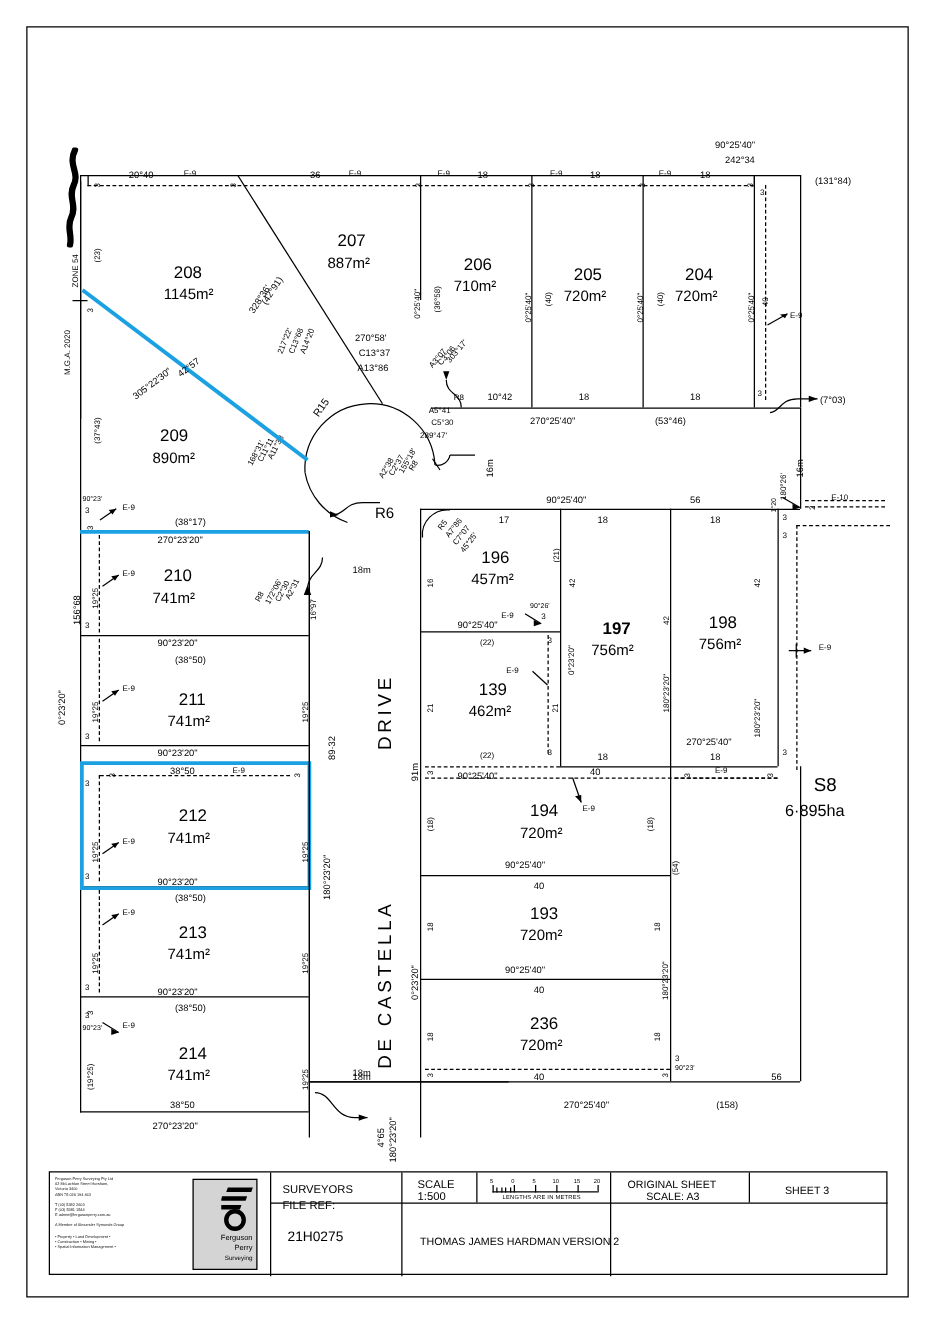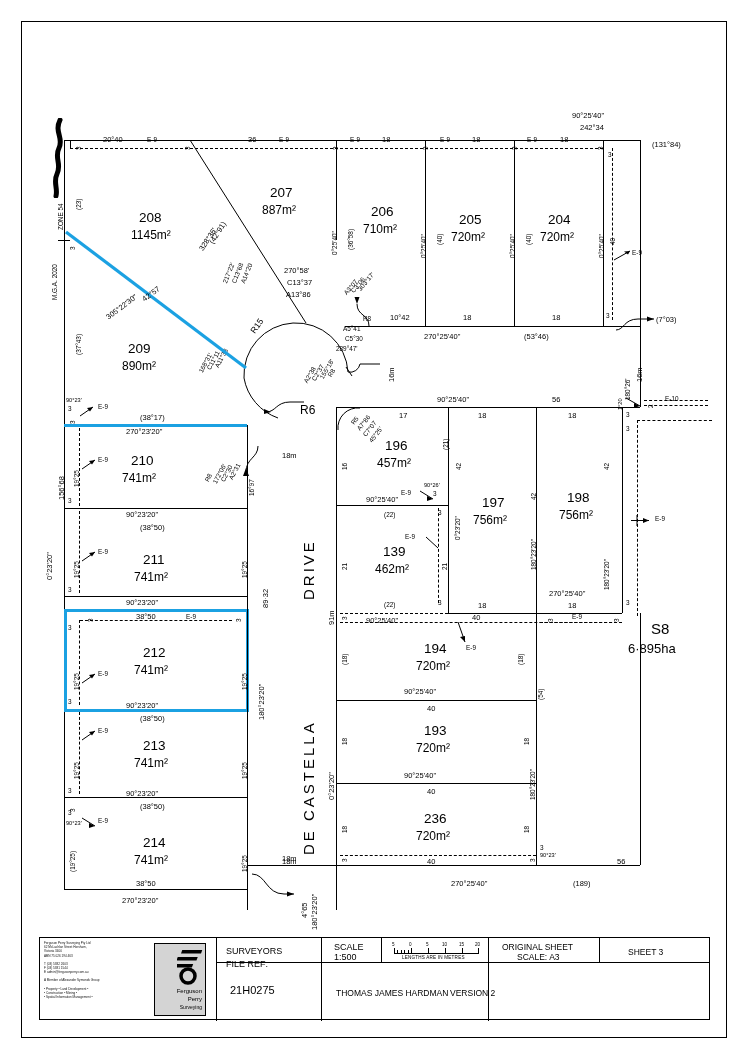--- a/index.html
+++ b/index.html
@@ -416,21 +416,21 @@
   <div class="lbl s" style="left:405px;top:534px;">E-9</div>
   <div class="vl dash" style="left:438px;top:508px;height:95px;"></div>
   <svg class="abs" style="left:424px;top:535px;" width="20" height="16" viewBox="0 0 20 16">
       <path d="M2,2 L14,13" stroke="#000" stroke-width="1" fill="none"></path>
     </svg>
   <div class="vl" style="left:448px;top:407px;height:206px;"></div>
   <div class="hl dash" style="left:340px;top:613px;width:108px;"></div>
   <div class="lbl" style="left:366px;top:617px;">90°25'40"</div>
   <div class="lbl s rot90" style="left:342px;top:620px;">3</div>
 
-  <div class="lotno" style="left:482px;top:495px;">197</div>
+  <div class="lotno" style="left:482px;top:495px;font-weight:bold;">197</div>
   <div class="lotar" style="left:473px;top:513px;">756m²</div>
   <div class="lbl" style="left:478px;top:412px;">18</div>
   <div class="lbl" style="left:478px;top:602px;">18</div>
   <div class="lbl s rot90" style="left:456px;top:470px;">42</div>
   <div class="lbl s rot90" style="left:531px;top:500px;">42</div>
   <div class="lbl s rot90" style="left:455px;top:540px;">0°23'20"</div>
   <div class="vl" style="left:536px;top:407px;height:206px;"></div>
 
   <div class="lotno" style="left:567px;top:490px;">198</div>
   <div class="lotar" style="left:559px;top:508px;">756m²</div>
@@ -481,21 +481,21 @@
   <div class="lotar" style="left:416px;top:829px;">720m²</div>
   <div class="lbl" style="left:427px;top:788px;">40</div>
   <div class="lbl s rot90" style="left:342px;top:833px;">18</div>
   <div class="lbl s rot90" style="left:524px;top:833px;">18</div>
   <div class="lbl" style="left:427px;top:858px;">40</div>
 
   <div class="vl" style="left:536px;top:613px;height:252px;"></div>
   <div class="hl thick" style="left:336px;top:865px;width:304px;"></div>
   <div class="vl thick" style="left:640px;top:613px;height:252px;"></div>
   <div class="lbl" style="left:451px;top:880px;">270°25'40"</div>
-  <div class="lbl" style="left:573px;top:880px;">(189)</div>
+  <div class="lbl" style="left:573px;top:880px;">(158)</div>
   <div class="lbl" style="left:617px;top:858px;">56</div>
 
   <div class="hl dash" style="left:540px;top:622px;width:82px;"></div>
   <div class="lbl s" style="left:572px;top:614px;">E-9</div>
   <div class="lbl s rot90" style="left:548px;top:622px;">3</div>
   <div class="lbl s rot90" style="left:614px;top:622px;">3</div>
   <div class="hl dash" style="left:340px;top:855px;width:196px;"></div>
   <div class="lbl s rot90" style="left:342px;top:862px;">3</div>
   <div class="lbl s rot90" style="left:530px;top:862px;">3</div>
   <div class="lbl s" style="left:540px;top:845px;">3</div>

